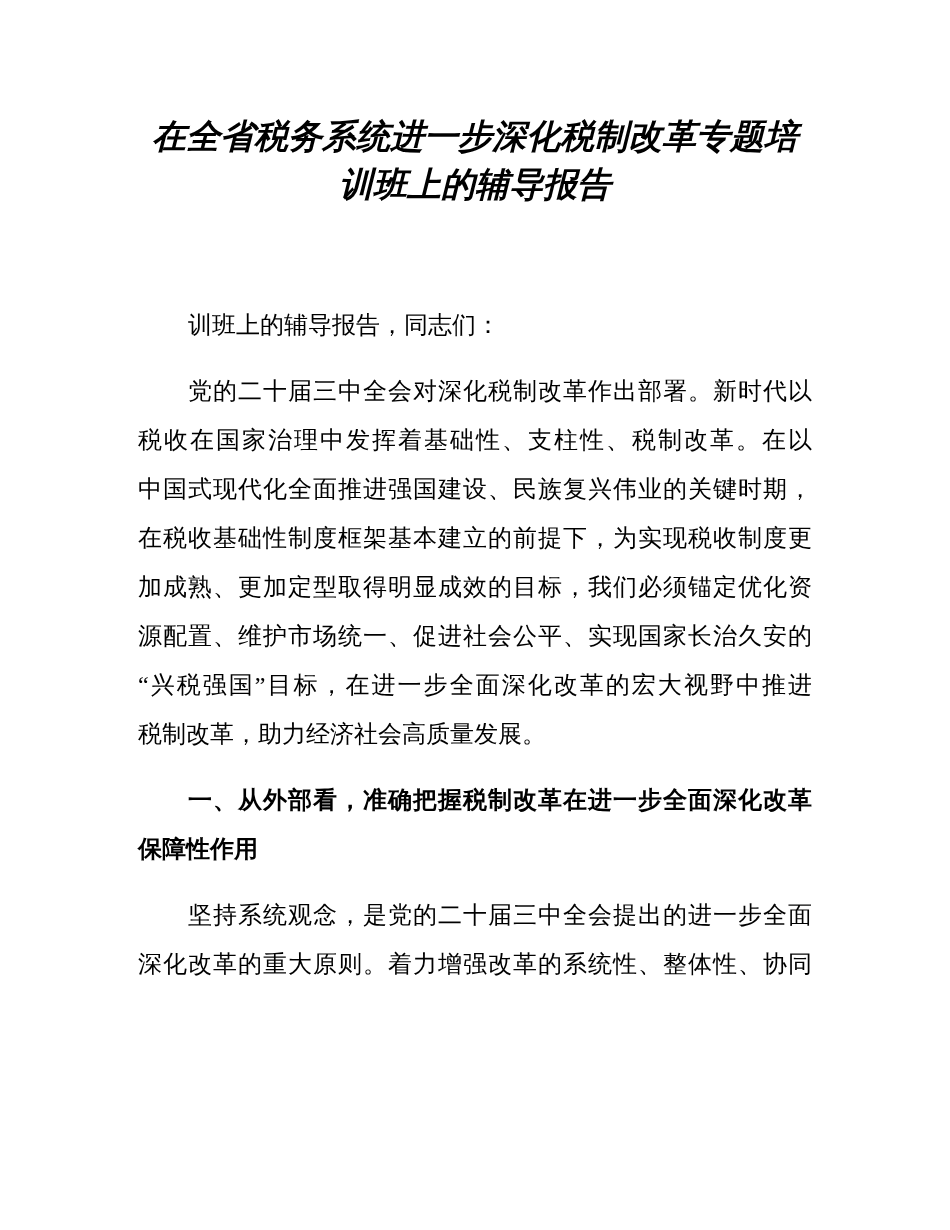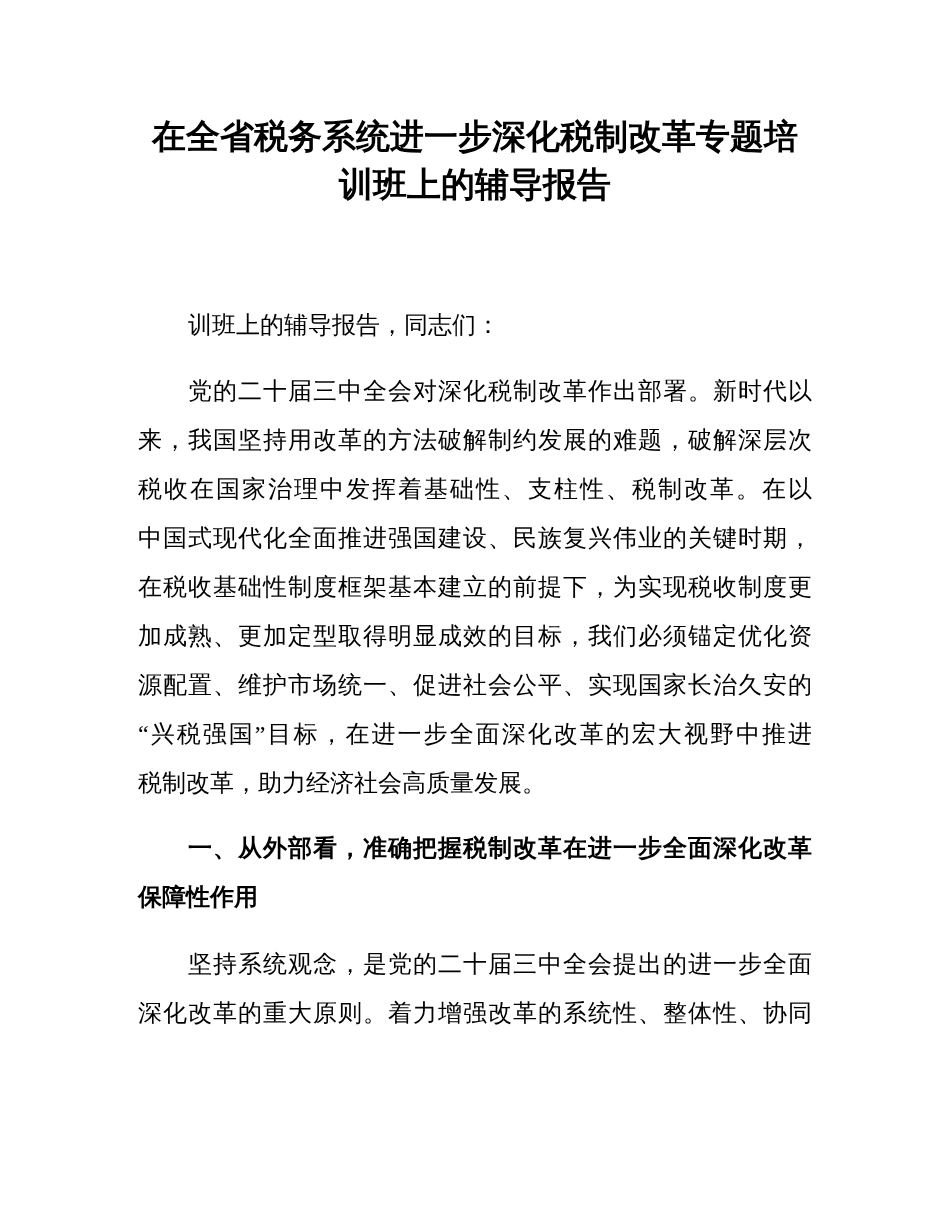--- a/index.html
+++ b/index.html
@@ -25,30 +25,31 @@
   .block {
     margin: 0 0 17px 0;
   }
   .block.title {
     font-family: "Liberation Sans", sans-serif;
     font-weight: 700;
     font-size: 34px;
     line-height: 48px;
     text-align: center;
     margin-bottom: 93px;
+    font-style: italic;
   }
   .block.greeting,
   .block.paragraph,
   .block.paragraph_continued {
     font-family: "Liberation Serif", serif;
     font-size: 24px;
     line-height: 49px;
   }
   .block.heading {
-    font-family: Liberation Mono, monospace;
+    font-family: Liberation Serif, serif;
     font-weight: 700;
     font-size: 24px;
     line-height: 49px;
   }
   .line {
     min-height: 49px;
   }
   .block.title .line {
     min-height: 48px;
   }
@@ -67,21 +68,20 @@
   <div class="doc">
       <div class="block title">
         <div class="line">在全省税务系统进一步深化税制改革专题培</div>
         <div class="line">训班上的辅导报告</div>
       </div>
       <div class="block greeting">
         <div class="line indent">训班上的辅导报告，同志们：</div>
       </div>
       <div class="block paragraph">
         <div class="line indent stretch">党的二十届三中全会对深化税制改革作出部署。新时代以</div>
-        <div class="line stretch">来，我国坚持用改革的方法破解制约发展的难题，破解深层次</div>
         <div class="line stretch">税收在国家治理中发挥着基础性、支柱性、税制改革。在以</div>
         <div class="line stretch">中国式现代化全面推进强国建设、民族复兴伟业的关键时期，</div>
         <div class="line stretch">在税收基础性制度框架基本建立的前提下，为实现税收制度更</div>
         <div class="line stretch">加成熟、更加定型取得明显成效的目标，我们必须锚定优化资</div>
         <div class="line stretch">源配置、维护市场统一、促进社会公平、实现国家长治久安的</div>
         <div class="line stretch">“兴税强国”目标，在进一步全面深化改革的宏大视野中推进</div>
         <div class="line">税制改革，助力经济社会高质量发展。</div>
       </div>
       <div class="block heading">
         <div class="line indent stretch">一、从外部看，准确把握税制改革在进一步全面深化改革</div>

